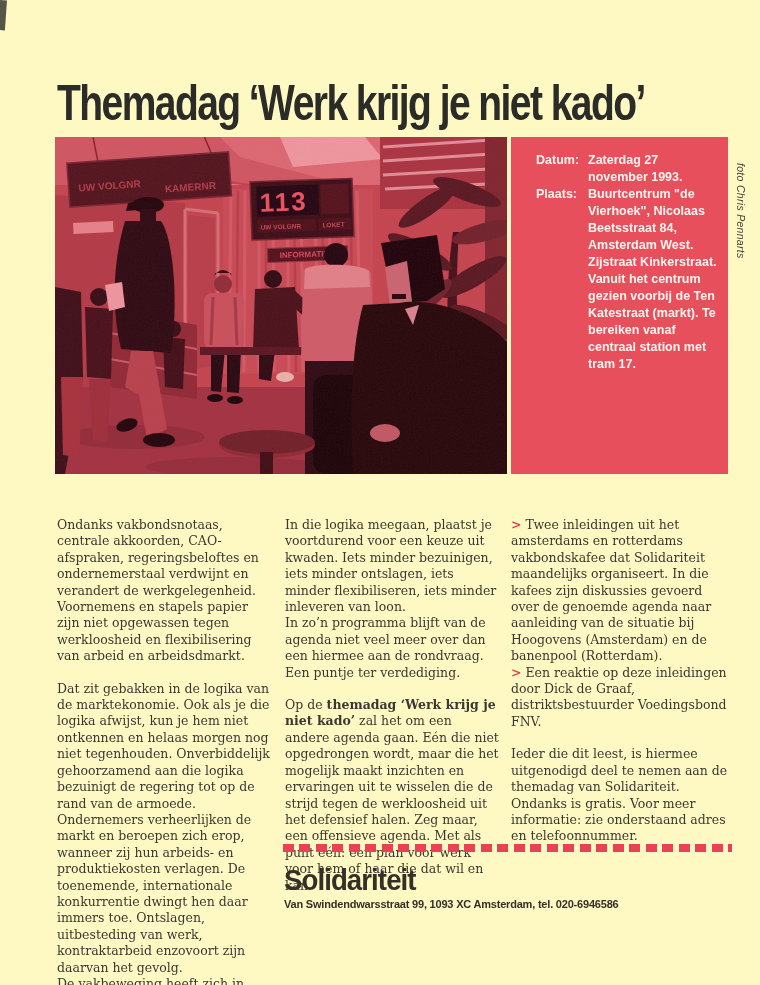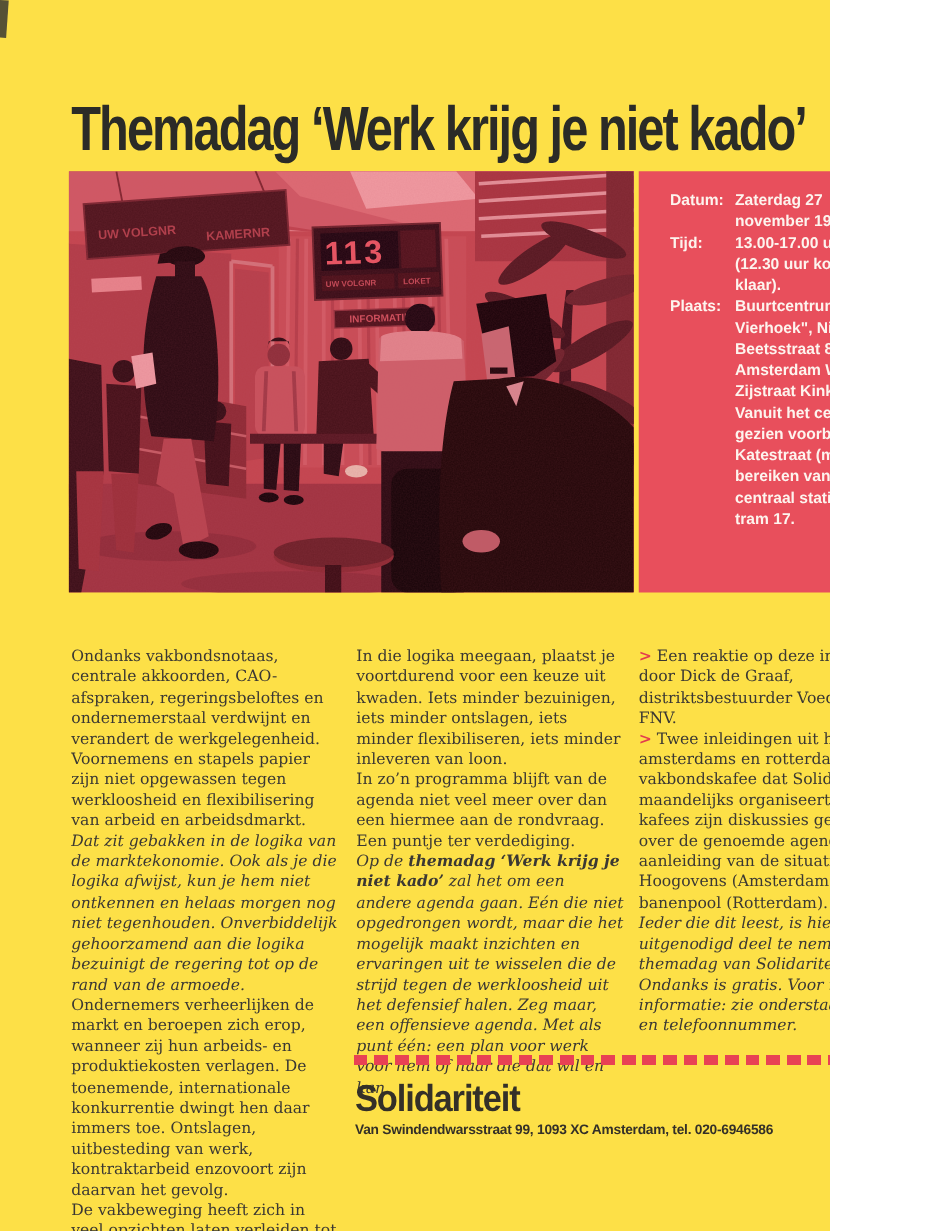--- a/index.html
+++ b/index.html
@@ -1,18 +1,18 @@
 <!DOCTYPE html>
 <html><head>
 <meta charset="utf-8">
 <style>
   html,body{margin:0;padding:0;}
   .page{
-    position:relative; width:664px; height:985px;
-    background:#fde047; overflow:hidden;
+    position:relative; width:760px; height:985px;
+    background:#fef9c3; overflow:hidden;
     font-family:"DejaVu Serif", serif;
   }
   .corner-mark{position:absolute;left:0;top:0;width:7px;height:30px;background:#3a3832;transform:rotate(4deg);transform-origin:top left;opacity:.85;}
   .headline{
     position:absolute; left:57px; top:40px;
     font-family:"Liberation Sans", sans-serif; font-weight:700;
     font-size:50px; letter-spacing:-2px; color:#2b2b27; white-space:nowrap;
     transform:scaleX(0.78); transform-origin:left top;
   }
   .photo{position:absolute; left:55px; top:137px; width:452px; height:337px;}
@@ -29,21 +29,21 @@
     writing-mode:vertical-rl;
     font-family:"Liberation Sans", sans-serif; font-style:italic;
     font-size:10.5px; color:#45423c; letter-spacing:.3px;
   }
   .col{
     position:absolute; top:517px;
     font-size:12.5px; line-height:16.4px; color:#3b3833;
     text-align:left;
   }
   .col p{margin:0;}
-  .col p.gap{font-style:italic;}
+  .col p.gap{margin-top:16px;}
   .col1{left:57px; width:213px;}
   .col2{left:285px; width:214px;}
   .col3{left:511px; width:218px;}
   .bold-inline{font-weight:700;}
   .bullet-marker{color:#e33c4e; font-weight:700; padding-right:4px;}
   .dashline{
     position:absolute; left:283px; top:844px; width:449px; height:8px;
     background:repeating-linear-gradient(to right,#e84254 0 11px,transparent 11px 16.5px);
   }
   .footer{position:absolute; left:284px; top:863px; font-family:"Liberation Sans", sans-serif; color:#343028;}
@@ -229,27 +229,20 @@
       <rect x="0" y="0" width="452" height="337" filter="url(#grain)"></rect>
     </svg>
   </div>
 
   <div class="infobox">
     <div class="inforow">
       <div class="infolabel">Datum:</div>
       <div>Zaterdag 27 november 1993.</div>
     </div>
     <div class="inforow">
-      <div class="infolabel">Tijd:</div>
-      <div>
-        <div>13.00-17.00 uur</div>
-        <div>(12.30 uur koffie klaar).</div>
-      </div>
-    </div>
-    <div class="inforow">
       <div class="infolabel">Plaats:</div>
       <div>Buurtcentrum "de Vierhoek", Nicolaas Beetsstraat 84, Amsterdam West. Zijstraat Kinkerstraat. Vanuit het centrum gezien voorbij de Ten Katestraat (markt). Te bereiken vanaf centraal station met tram 17.</div>
     </div>
   </div>
 
   <div class="photocredit">foto Chris Pennarts</div>
 
   <div class="col col1">
     <p>Ondanks vakbondsnotaas, centrale akkoorden, CAO-afspraken, regeringsbeloftes en ondernemerstaal verdwijnt en verandert de werkgelegenheid. Voornemens en stapels papier zijn niet opgewassen tegen werkloosheid en flexibilisering van arbeid en arbeidsdmarkt.</p>
     <p class="gap">Dat zit gebakken in de logika van de marktekonomie. Ook als je die logika afwijst, kun je hem niet ontkennen en helaas morgen nog niet tegenhouden. Onverbiddelijk gehoorzamend aan die logika bezuinigt de regering tot op de rand van de armoede.</p>
@@ -257,22 +250,22 @@
     <p>De vakbeweging heeft zich in veel opzichten laten verleiden tot erger voorkomen, puinruimen en bij-sturen.</p>
   </div>
 
   <div class="col col2">
     <p>In die logika meegaan, plaatst je voortdurend voor een keuze uit kwaden. Iets minder bezuinigen, iets minder ontslagen, iets minder flexibiliseren, iets minder inleveren van loon.</p>
     <p>In zo’n programma blijft van de agenda niet veel meer over dan een hiermee aan de rondvraag. Een puntje ter verdediging.</p>
     <p class="gap"><span>Op de </span><span class="bold-inline">themadag ‘Werk krijg je niet kado’</span><span> zal het om een andere agenda gaan. Eén die niet opgedrongen wordt, maar die het mogelijk maakt inzichten en ervaringen uit te wisselen die de strijd tegen de werkloosheid uit het defensief halen. Zeg maar, een offensieve agenda. Met als punt één: een plan voor werk voor hem of haar die dat wil en kan.</span></p>
   </div>
 
   <div class="col col3">
+    <p><span class="bullet-marker">&gt;</span><span>Twee inleidingen uit het amsterdams en rotterdams vakbondskafee dat Solidariteit maandelijks organiseert. In die kafees zijn diskussies gevoerd over de genoemde agenda naar aanleiding van de situatie bij Hoogovens (Amsterdam) en de banenpool (Rotterdam).</span></p>
     <p><span class="bullet-marker">&gt;</span><span>Een reaktie op deze inleidingen door Dick de Graaf, distriktsbestuurder Voedingsbond FNV.</span></p>
-    <p><span class="bullet-marker">&gt;</span><span>Twee inleidingen uit het amsterdams en rotterdams vakbondskafee dat Solidariteit maandelijks organiseert. In die kafees zijn diskussies gevoerd over de genoemde agenda naar aanleiding van de situatie bij Hoogovens (Amsterdam) en de banenpool (Rotterdam).</span></p>
     <p class="gap">Ieder die dit leest, is hiermee uitgenodigd deel te nemen aan de themadag van Solidariteit. Ondanks is gratis. Voor meer informatie: zie onderstaand adres en telefoonnummer.</p>
   </div>
 
   <div class="dashline"></div>
 
   <div class="footer">
     <div class="footer-title">Solidariteit</div>
     <div class="footer-addr">Van Swindendwarsstraat 99, 1093 XC Amsterdam, tel. 020-6946586</div>
   </div>
 

